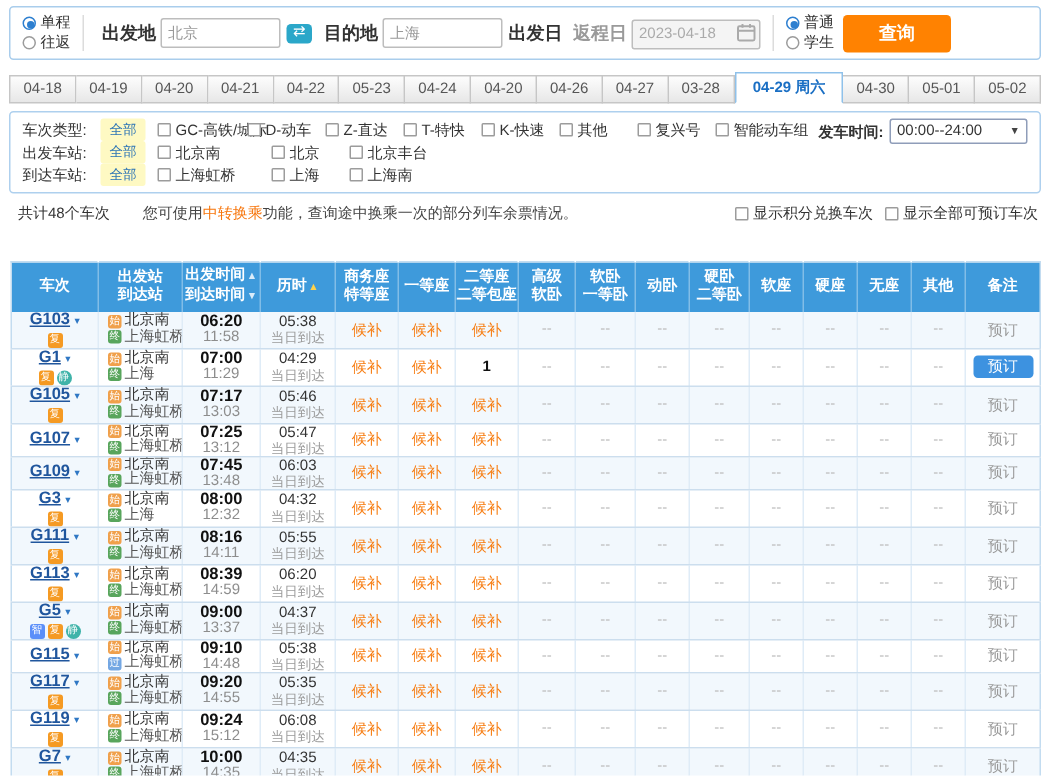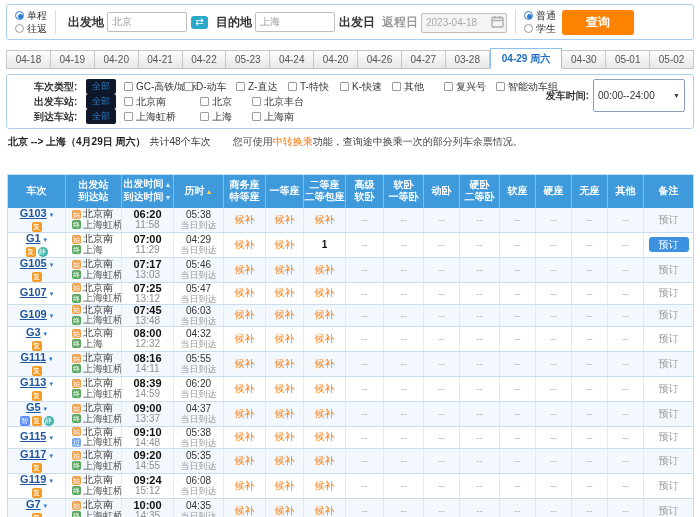--- a/index.html
+++ b/index.html
@@ -50,30 +50,30 @@
   }
   .tab:first-child { border-left:1px solid #c6c6c6; }
   .tab.selected {
     flex:1.65; height:21px; line-height:20px; background:#fff; color:#1a6fc4; font-weight:bold;
     border:1px solid #8fc1ea; border-bottom-color:#fff;
   }
 
   
   .filter-box { margin:5px 6px 0 6px; border:1px solid #aed0ee; border-radius:3px; padding:4px 8px; position:relative; }
   .f-row { display:flex; align-items:center; height:15px; font-size:10px; }
-  .f-label { font-weight:bold; color:#333; width:52px; flex:none;margin-left:19px; }
-  .f-all { background:#0f172a; color:#2d74b5; font-size:9px; padding:1px 6px; border-radius:2px; margin-right:8px; cursor:pointer; flex:none; }
+  .f-label { font-weight:normal; color:#333; width:52px; flex:none; }
+  .f-all { background:#fef9c3; color:#2d74b5; font-size:9px; padding:1px 6px; border-radius:2px; margin-right:8px; cursor:pointer; flex:none; }
   .f-opt { display:flex; align-items:center; width:52px; flex:none; cursor:pointer; color:#333; white-space:nowrap; }
   .f-opt.first { width:76px; }
   .f-opt.w2 { width:60px; }
   .cb { width:9px; height:9px; border:1px solid #9c9c9c; border-radius:1px; background:#fff; margin-right:3px; flex:none; }
   .time-select-wrap { position:absolute; right:8px; top:4px; display:flex; align-items:center; font-size:10px; }
   .time-select-wrap .lbl { font-weight:bold; margin-right:4px; }
   .select-box {
-    width:92px; height:33px; border:1px solid #8f9db9; border-radius:2px; background:#fff;
+    width:92px; height:17px; border:1px solid #8f9db9; border-radius:2px; background:#fff;
     display:flex; align-items:center; justify-content:space-between; padding:0 4px; cursor:pointer;
   }
   .select-box .arr { font-size:7px; color:#444; }
 
   
   .summary { margin:6px 8px 0 8px; display:flex; align-items:center; font-size:10px; }
   .summary .route { font-weight:bold; color:#1c1c1c; }
   .summary .count { margin-left:4px; color:#333; }
   .summary .notice { margin-left:22px; color:#444; }
   .summary .notice .hl { color:#f7760d; }
@@ -282,25 +282,34 @@
     <div class="time-select-wrap">
       <span class="lbl">发车时间:</span>
       <span class="select-box">
         <span>00:00--24:00</span>
         <span class="arr">▼</span>
       </span>
     </div>
   </div>
 
   <div class="summary">
-    <span class="route">北京 --&gt; 上海（4月29日 周六）</span>
     <span class="count">共计48个车次</span>
     <span class="notice">
       <span>您可使用</span><span class="hl">中转换乘</span><span>功能，查询途中换乘一次的部分列车余票情况。</span>
     </span>
+    <span class="summary-cbs">
+        <label class="sum-cb">
+          <span class="cb"></span>
+          <span>显示积分兑换车次</span>
+        </label>
+        <label class="sum-cb">
+          <span class="cb"></span>
+          <span>显示全部可预订车次</span>
+        </label>
+      </span>
   </div>
 
   <table class="trains">
     <colgroup>
       <col style="width:58px">
         <col style="width:56px">
         <col style="width:52px">
         <col style="width:50px">
       <col style="width:42px">
         <col style="width:38px">

